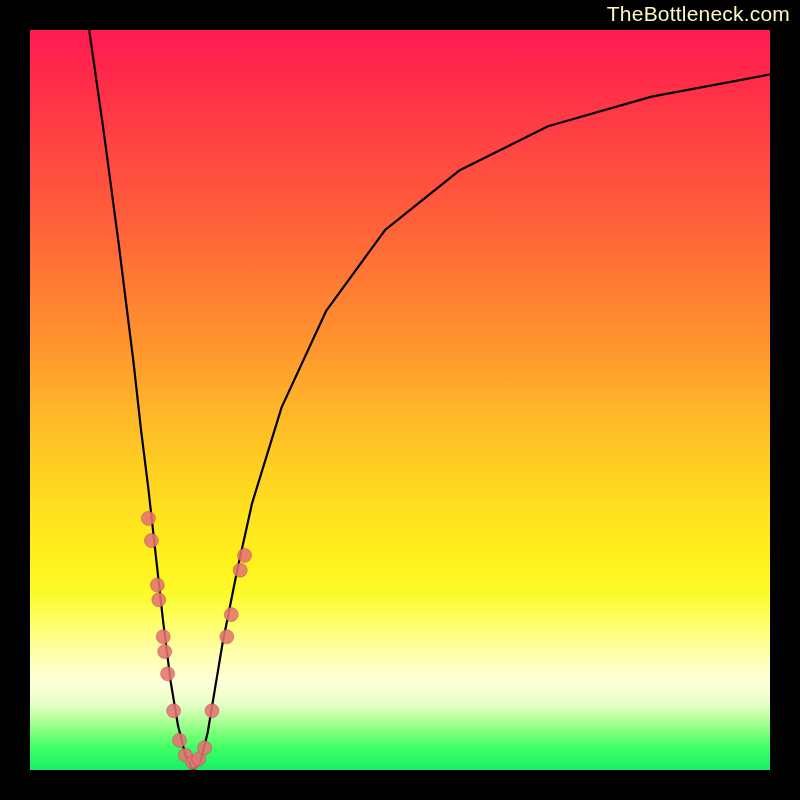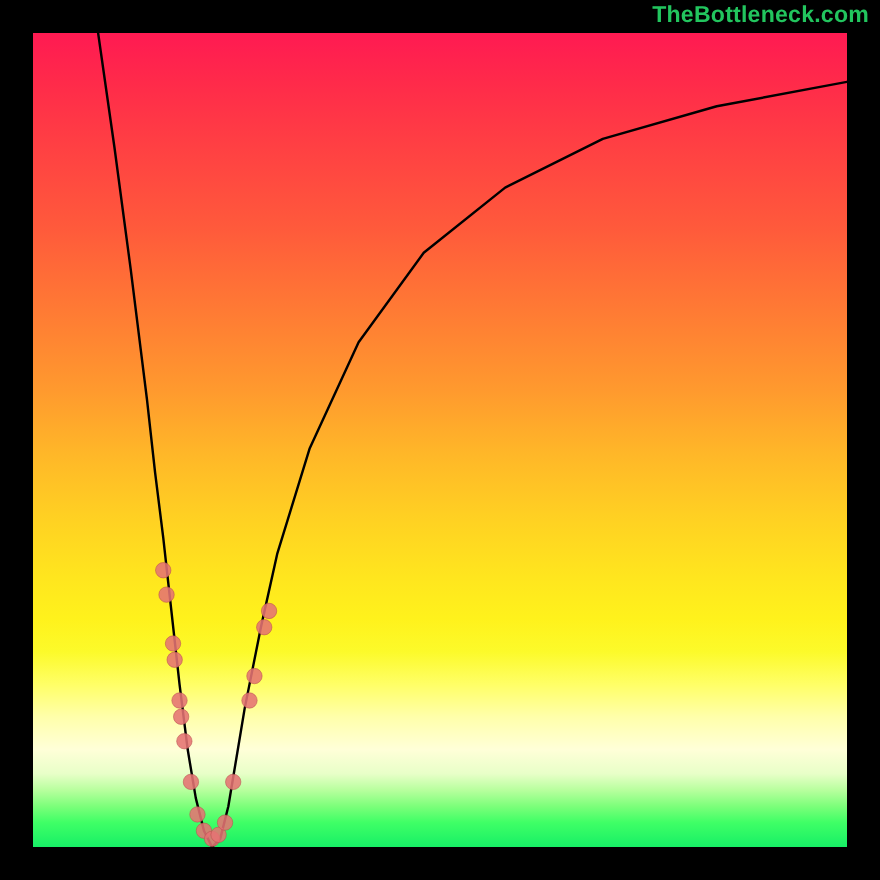--- a/index.html
+++ b/index.html
@@ -50,23 +50,23 @@
     left: 0;
     top: 0;
     width: 100%;
     height: 100%;
     pointer-events: none;
   }
   .watermark {
     position: absolute;
     top: 2px;
     right: 10px;
-    color: #22c55e;
+    color: #fef9c3;
     font-size: 21px;
-    font-weight: 700;
+    font-weight: 400;
     letter-spacing: 0.2px;
     user-select: none;
   }
   .marker {
     fill: #e57373;
     fill-opacity: 0.88;
     stroke: #b94f4f;
     stroke-width: 0.5;
   }
 </style>

